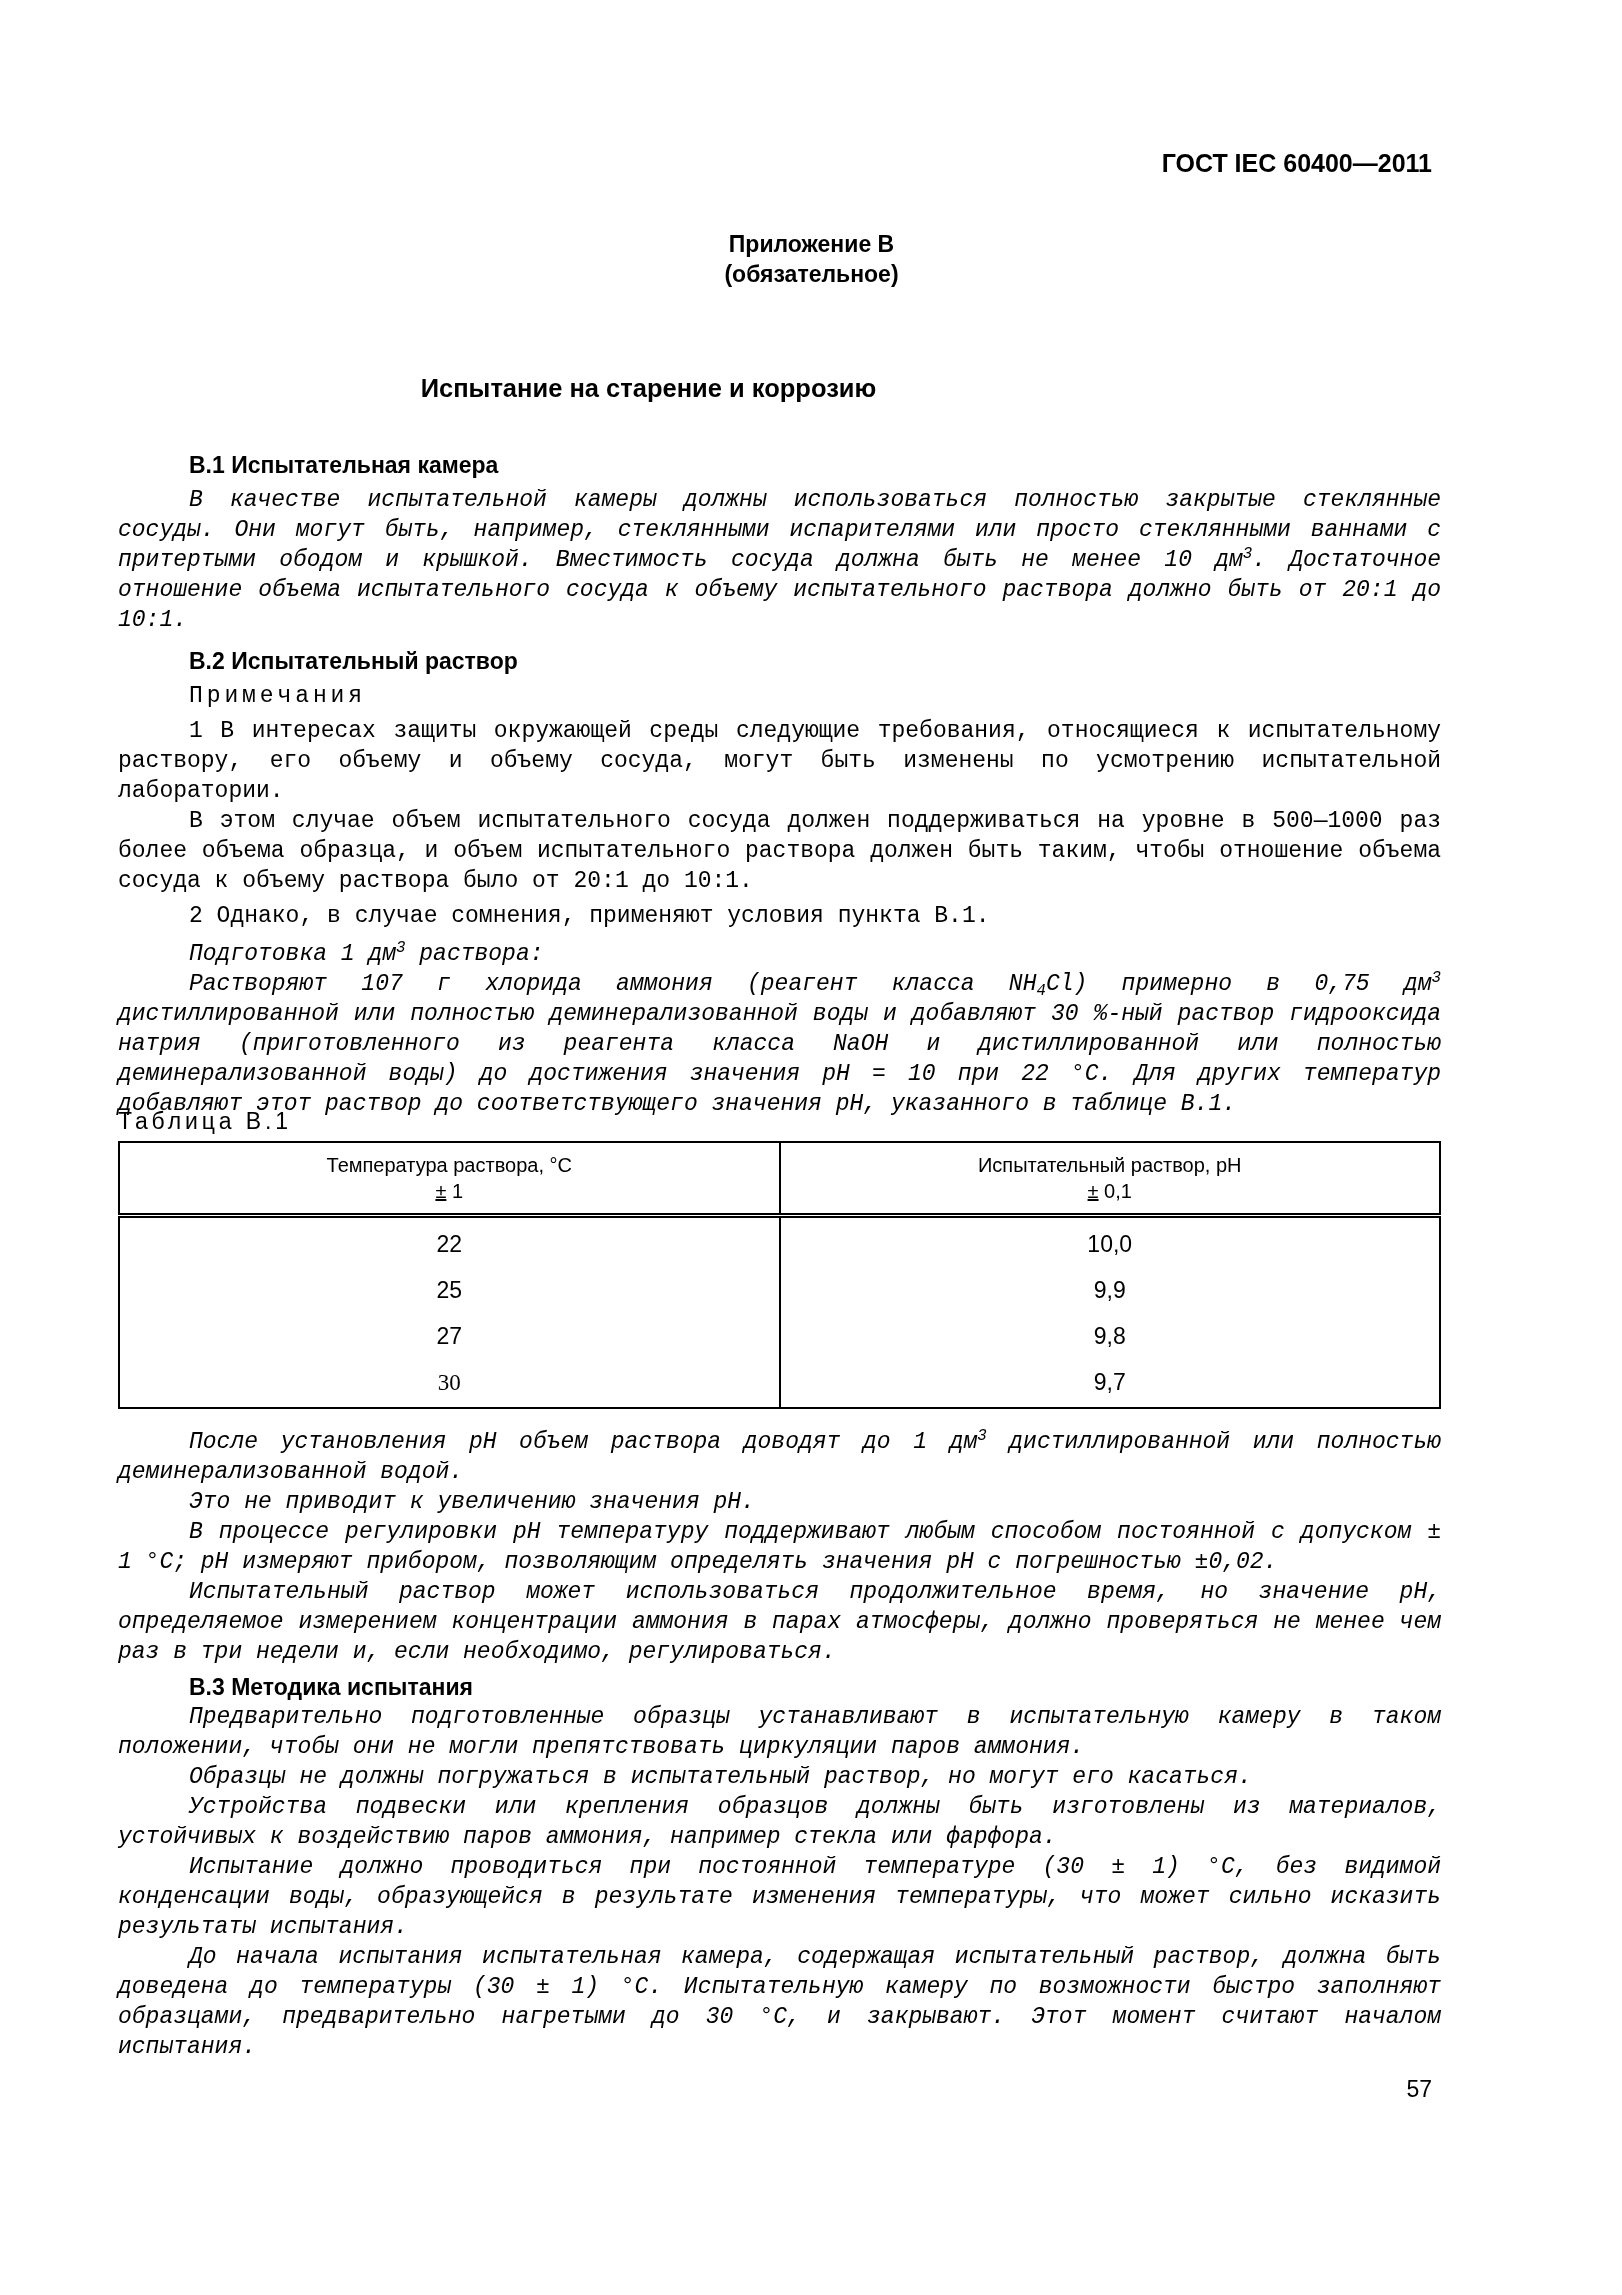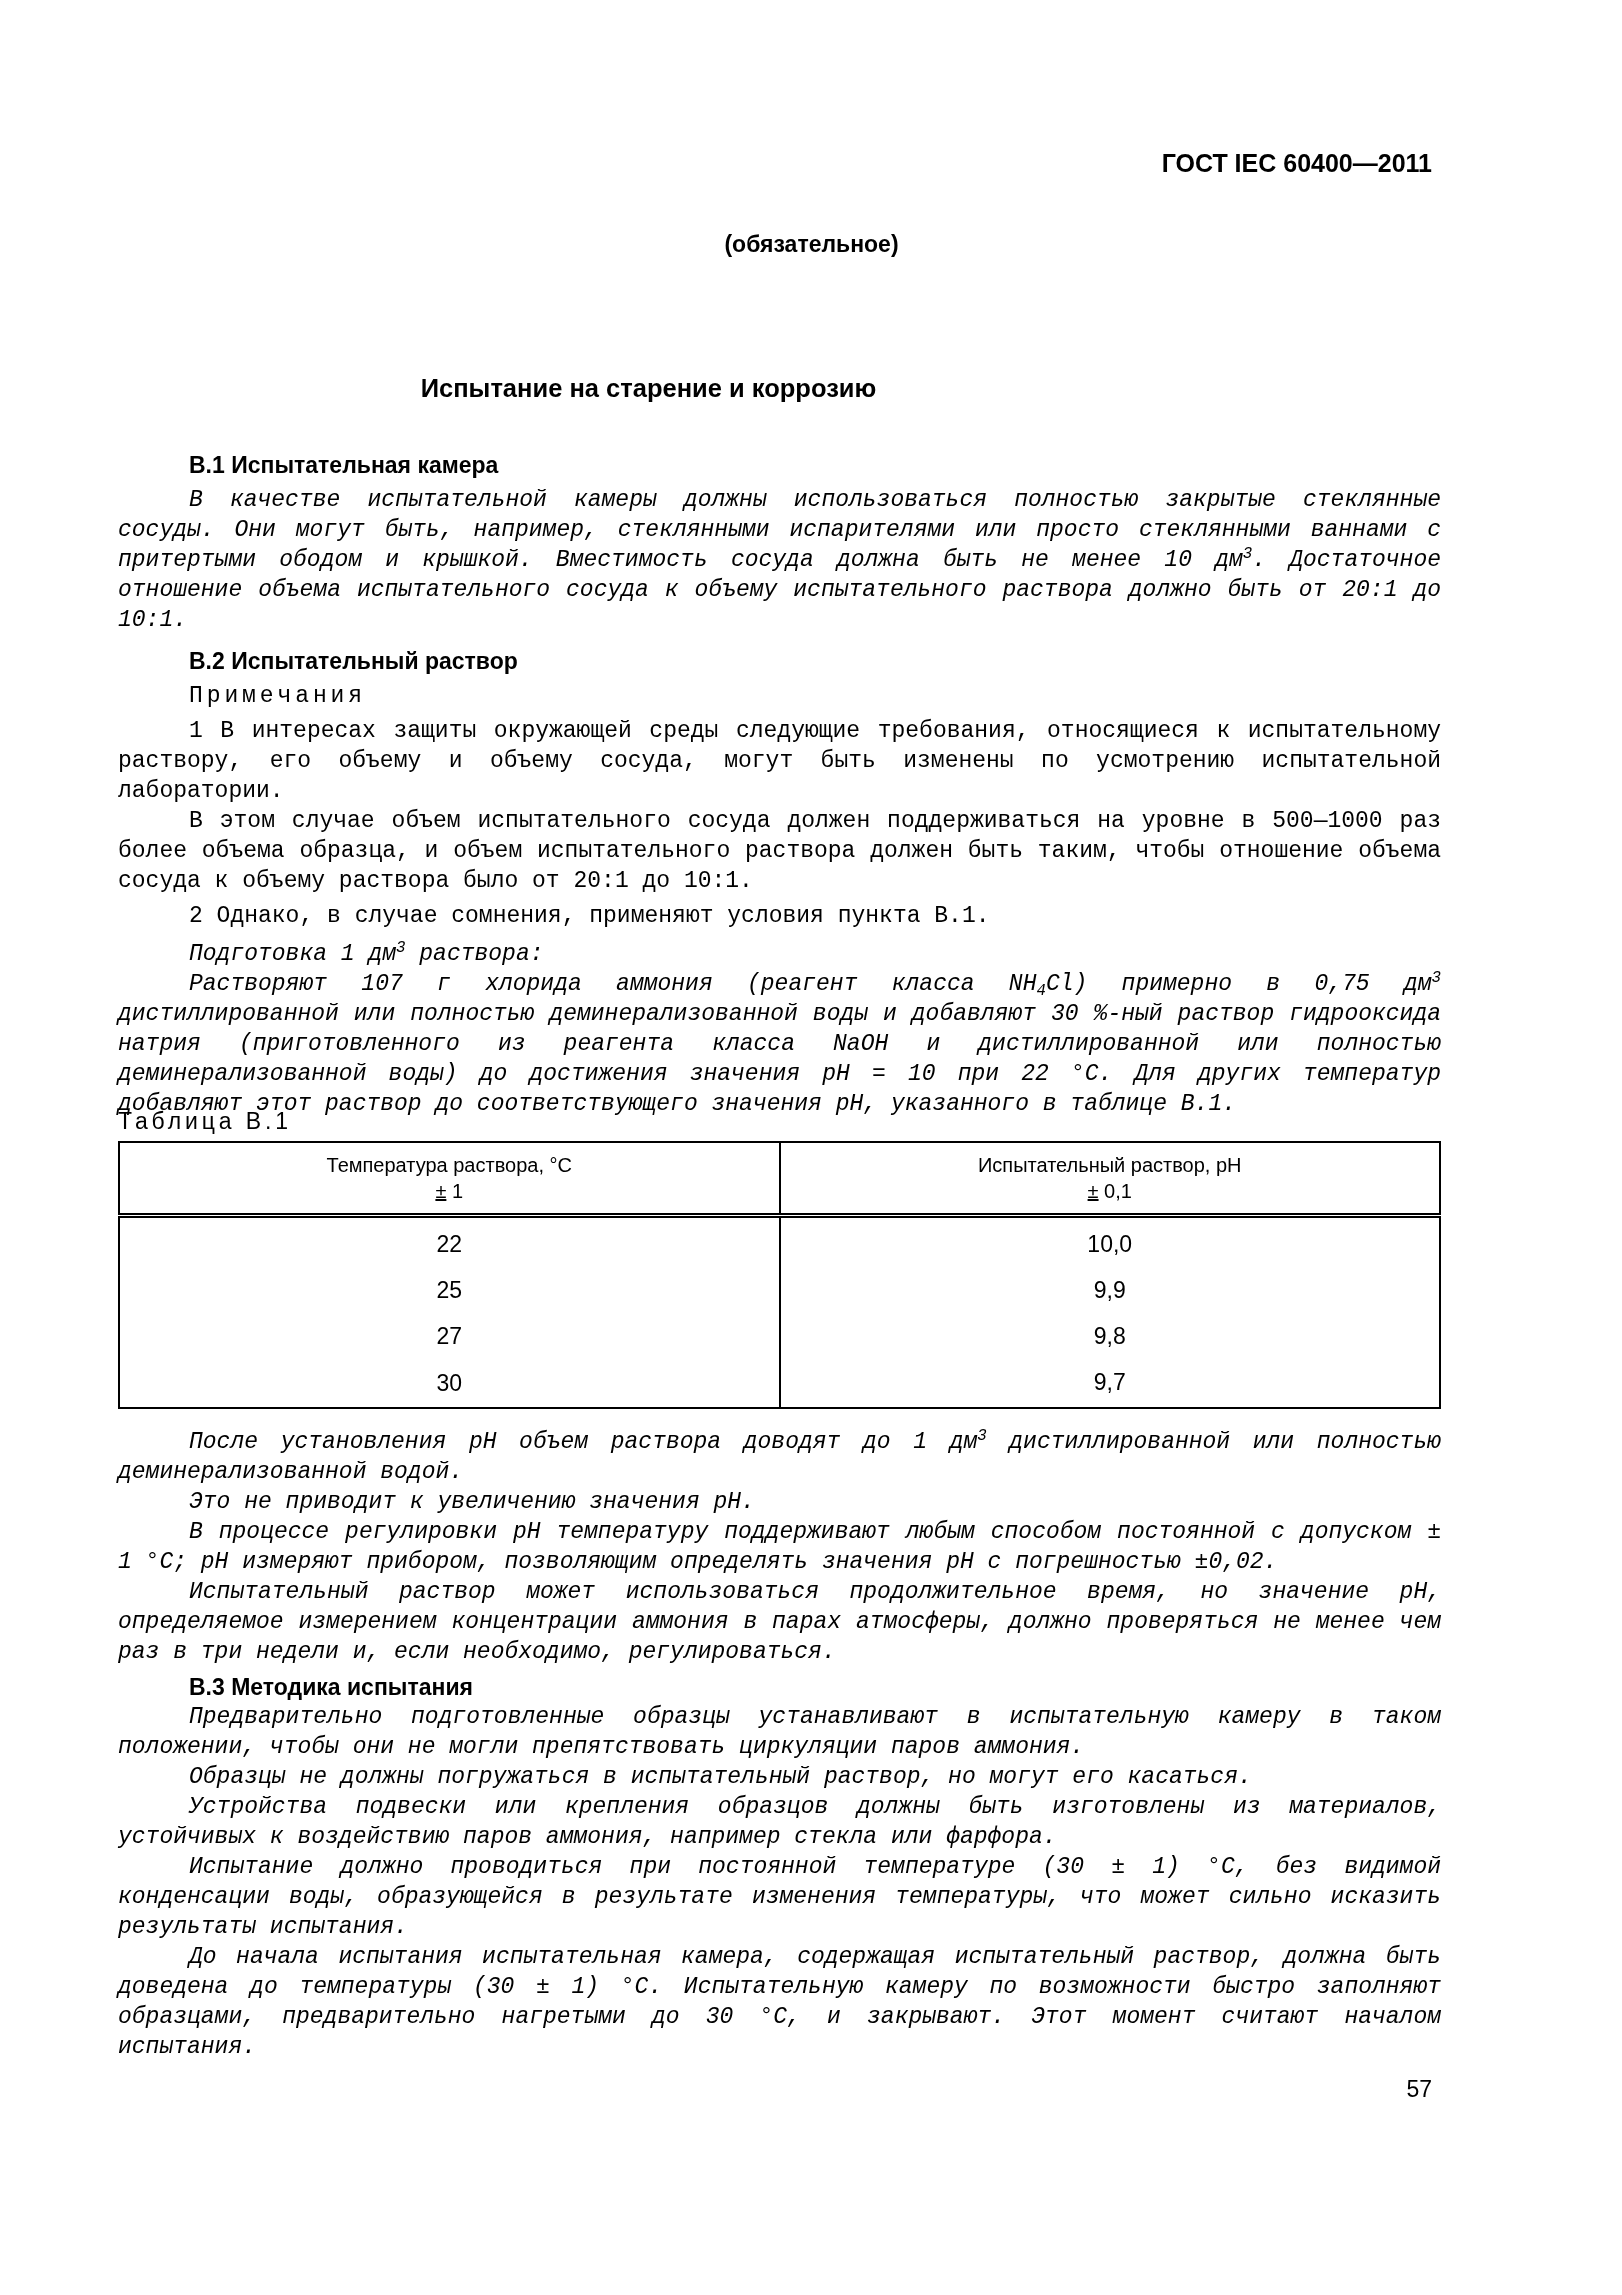--- a/index.html
+++ b/index.html
@@ -26,20 +26,21 @@
   .page-num { position: absolute; right: 191px; top: 2076px; font-size: 23px; }
 </style>
 </head>
 <body>
 
 <div class="page">
 
   <div class="doc-id">ГОСТ IEC 60400—2011</div>
 
   <div class="appendix">
+    <div>Приложение В</div>
     <div>(обязательное)</div>
   </div>
 
   <div class="main-title">Испытание на старение и коррозию</div>
 
   <div class="body" style="top:450px;">
     <p class="h">В.1 Испытательная камера</p>
     <p class="p ind it" style="margin-top:5.2px;"><span>В качестве испытательной камеры должны использоваться полностью закрытые стеклянные сосуды. Они могут быть, например, стеклянными испарителями или просто стеклянными ваннами с притертыми ободом и крышкой. Вместимость сосуда должна быть не менее 10 дм</span><sup>3</sup><span>. Достаточное отношение объема испытательного сосуда к объему испытательного раствора должно быть от 20:1 до 10:1.</span></p>
 
     <p class="h" style="margin-top:10.5px;">В.2 Испытательный раствор</p>
@@ -73,21 +74,21 @@
       </tr>
       <tr>
         <td>25</td>
         <td>9,9</td>
       </tr>
       <tr>
         <td>27</td>
         <td>9,8</td>
       </tr>
       <tr>
-        <td style="padding-bottom:1px;">30</td>
+        <td style="padding-bottom:1px;font-family:Liberation Serif, serif;">30</td>
         <td style="padding-bottom:3px;">9,7</td>
       </tr>
     </tbody>
   </table>
 
   <div class="body" style="top:1427px;">
     <p class="p ind it"><span>После установления pH объем раствора доводят до 1 дм</span><sup>3</sup><span> дистиллированной или полностью деминерализованной водой.</span></p>
     <p class="p ind it">Это не приводит к увеличению значения pH.</p>
     <p class="p ind it">В процессе регулировки pH температуру поддерживают любым способом постоянной с допуском ± 1 °С; pH измеряют прибором, позволяющим определять значения pH с погрешностью ±0,02.</p>
     <p class="p ind it">Испытательный раствор может использоваться продолжительное время, но значение pH, определяемое измерением концентрации аммония в парах атмосферы, должно проверяться не менее чем раз в три недели и, если необходимо, регулироваться.</p>

